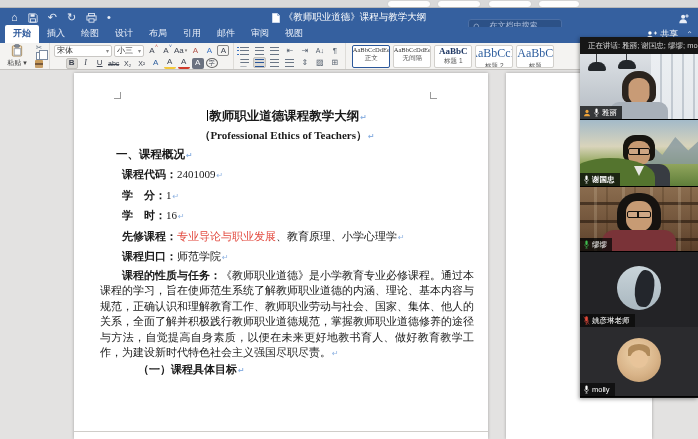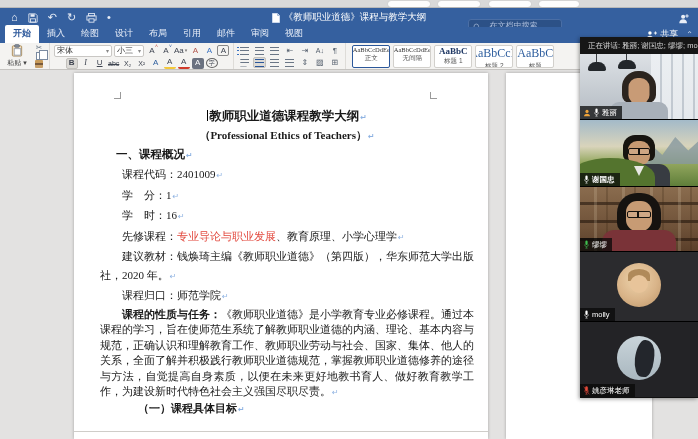--- a/index.html
+++ b/index.html
@@ -85,21 +85,21 @@
   .cm.rgt { left:356px; border-left:1px solid #9a9a9a; border-bottom:1px solid #9a9a9a; }
   .rule { position:absolute; left:0; right:0; top:358px; border-top:1px solid #cfcdc9; }
   .textblock { position:absolute; left:26px; right:14px; top:0; color:#1a1a1a; }
   .textblock p { font-family:"Liberation Serif","DejaVu Serif",serif; }
   .pp::after { content:"↵"; color:#8fb3e2; font-size:8px; margin-left:1px; font-family:"DejaVu Sans",sans-serif; }
   .dt { margin-top:34px; text-align:center; font-size:12.5px; line-height:19px; font-weight:700; }
   .caret { display:inline-block; width:1px; height:11px; background:#000; vertical-align:-1px; margin-right:1px; }
   .dsub { text-align:center; font-size:11px; line-height:17px; font-weight:700; }
   .h1x { font-size:11.5px; line-height:18px; font-weight:700; text-indent:16px; }
   .fld { font-size:11px; line-height:18.5px; text-indent:22px; text-align:justify; }
-  .fld b { font-weight:400;margin-top:46px; }
+  .fld b { font-weight:700;margin-top:46px; }
   .redtxt { color:#e2473c; }
   .bodyp { font-size:11px; line-height:15.5px; text-indent:22px; text-align:justify; }
   .bodyp b { font-weight:700; }
   .h2x { font-size:11.5px; line-height:15px; font-weight:700; text-indent:12px; }
   .h3x { font-size:11px; line-height:15px; font-weight:700; text-indent:38px; }
 
   
   .meeting { position:absolute; left:580px; top:37px; width:118px; height:361px; z-index:50; background:#101010; display:flex; flex-direction:column; box-shadow:-1px 1px 4px rgba(0,0,0,.4); }
   .m-header { flex:0 0 17px; background:#161616; display:flex; align-items:center; gap:3px; padding:0 5px; color:#d8d8d8; font-size:7.5px; white-space:nowrap; overflow:hidden; }
   .tile { position:relative; overflow:hidden; border-bottom:1px solid #000; }
@@ -354,21 +354,20 @@
     <i class="cm rgt"></i>
     <i class="rule"></i>
     <div class="textblock">
       <p class="dt pp"><span class="caret"></span><span>教师职业道德课程教学大纲</span></p>
       <p class="dsub pp"><span>（Professional Ethics of Teachers）</span></p>
       <p class="h1x pp"><span>一、课程概况</span></p>
       <p class="fld pp"><b>课程代码：</b><span>2401009</span></p>
       <p class="fld pp"><b>学　分：</b><span>1</span></p>
       <p class="fld pp"><b>学　时：</b><span>16</span></p>
       <p class="fld pp"><b>先修课程：</b><span class="redtxt">专业导论与职业发展</span><span>、教育原理、小学心理学</span></p>
-      <p class="fld pp"><b>建议教材：</b><span>钱焕琦主编《教师职业道德》（第四版），华东师范大学出版社，2020 年。</span></p>
       <p class="fld pp"><b>课程归口：</b><span>师范学院</span></p>
       <p class="bodyp pp"><b>课程的性质与任务：</b><span>《教师职业道德》是小学教育专业必修课程。通过本课程的学习，旨在使师范生系统了解教师职业道德的内涵、理论、基本内容与规范，正确认识和理解教育工作、教师职业劳动与社会、国家、集体、他人的关系，全面了解并积极践行教师职业道德规范，掌握教师职业道德修养的途径与方法，自觉提高自身素质，以便在未来更好地教书育人、做好教育教学工作，为建设新时代特色社会主义强国尽职尽责。</span></p>
       <p class="h3x pp"><span>（一）课程具体目标</span></p>
 
     </div>
   </div>
 </div>
 
 <div class="meeting">
   <div class="m-header">
@@ -431,41 +430,41 @@
     <div class="nametag">
       <svg class="mic" width="7" height="9" viewBox="0 0 12 16">
           <rect x="4" y="1" width="4" height="8" rx="2" fill="#3fbf4f"></rect>
           <path d="M2.5 8a3.5 3.5 0 0 0 7 0" fill="none" stroke="#3fbf4f"></path>
           <path d="M6 11.5v2.5M4 14.5h4" stroke="#3fbf4f"></path>
         </svg>
       <span>缪缪</span>
     </div>
   </div>
 
-  <div class="tile t4">
-    <div class="scene sc-dark1">
-      <i class="avatar"></i>
-    </div>
-    <div class="nametag">
-      <svg class="mic" width="7" height="9" viewBox="0 0 12 16">
-          <rect x="4" y="1" width="4" height="8" rx="2" fill="#fff"></rect>
-          <path d="M2.5 8a3.5 3.5 0 0 0 7 0" fill="none" stroke="#fff"></path>
-          <path d="M6 11.5v2.5M4 14.5h4" stroke="#fff"></path>
-        </svg>
-      <span>molly</span>
-    </div>
-  </div>
-
   <div class="tile t5">
     <div class="scene sc-dark2">
       <i class="avatar"></i>
     </div>
     <div class="nametag">
       <svg class="mic red" width="7" height="9" viewBox="0 0 12 16">
           <rect x="4" y="1" width="4" height="8" rx="2" fill="#e04a3a"></rect>
           <path d="M2.5 8a3.5 3.5 0 0 0 7 0" fill="none" stroke="#e04a3a"></path>
           <path d="M6 11.5v2.5M4 14.5h4" stroke="#e04a3a"></path>
           <line x1="1" y1="1" x2="11" y2="15" stroke="#e04a3a"></line>
         </svg>
       <span>姚彦琳老师</span>
     </div>
   </div>
+
+  <div class="tile t4">
+    <div class="scene sc-dark1">
+      <i class="avatar"></i>
+    </div>
+    <div class="nametag">
+      <svg class="mic" width="7" height="9" viewBox="0 0 12 16">
+          <rect x="4" y="1" width="4" height="8" rx="2" fill="#fff"></rect>
+          <path d="M2.5 8a3.5 3.5 0 0 0 7 0" fill="none" stroke="#fff"></path>
+          <path d="M6 11.5v2.5M4 14.5h4" stroke="#fff"></path>
+        </svg>
+      <span>molly</span>
+    </div>
+  </div>
 </div>
 
 </body></html>

